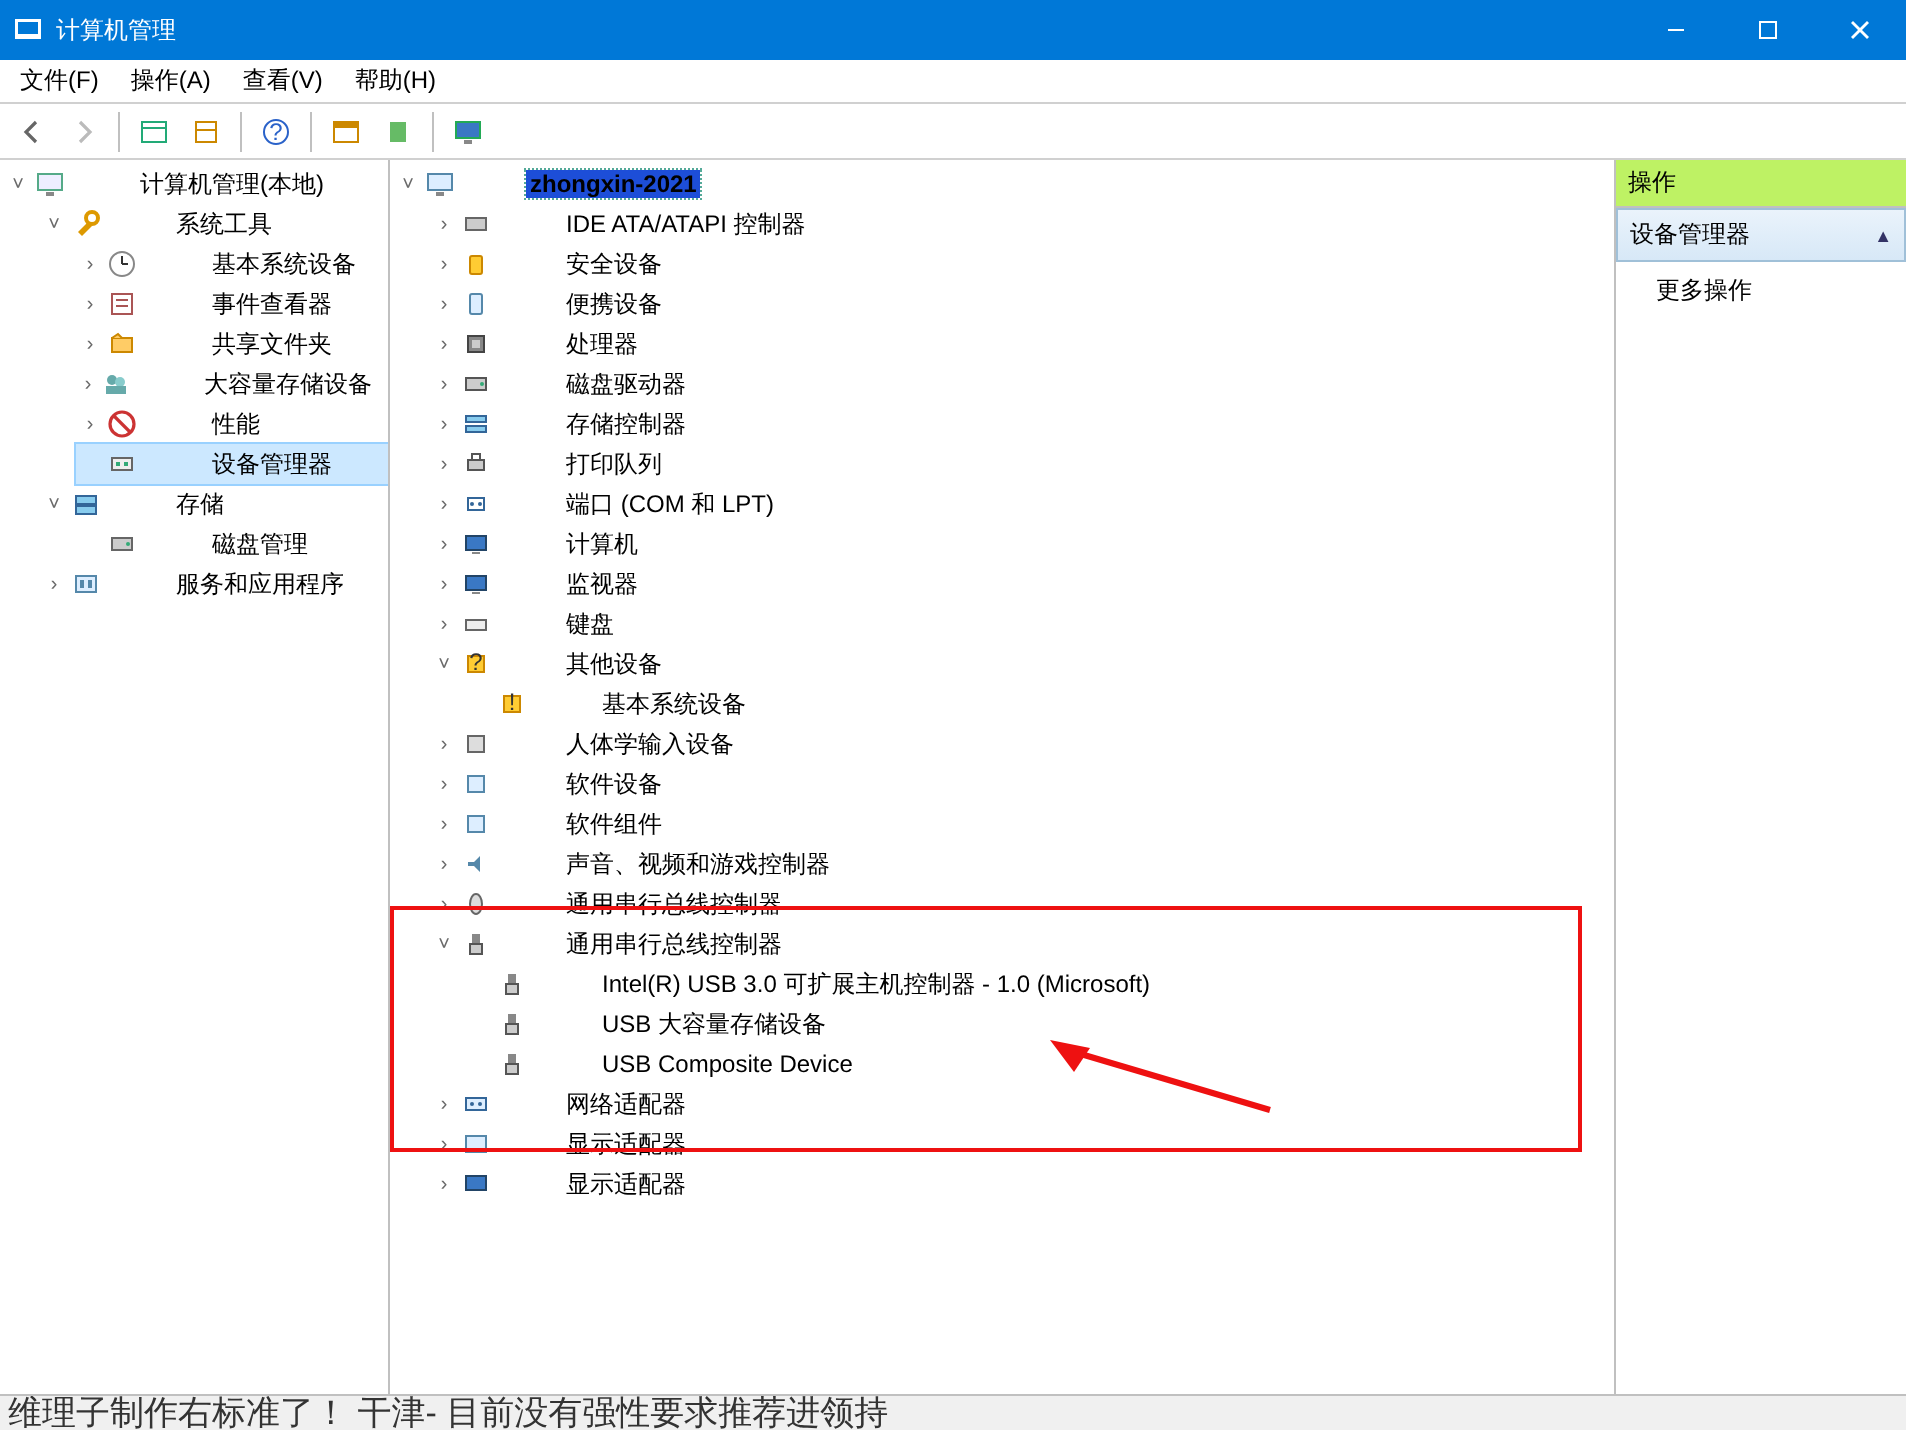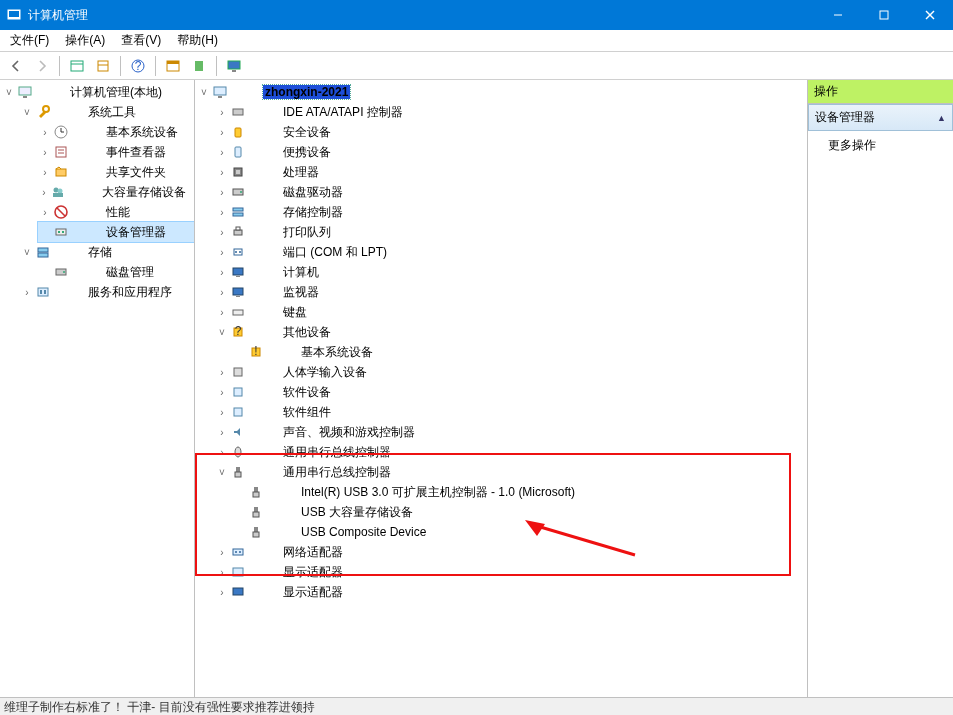--- a/index.html
+++ b/index.html
@@ -22,21 +22,21 @@
 .tsep { width:1px; height:20px; background:#c0c0c0; margin:0 3px; }
 
 
 .main { display:flex; height:calc(100% - 30px - 22px - 28px - 18px); }
 .pane { overflow:auto; }
 .left   { width:195px; border-right:1px solid #c0c0c0; background:#fff; }
 .center { flex:1; border-right:1px solid #c0c0c0; background:#fff; position:relative; }
 .right  { width:145px; background:#fff; }
 
 
-.status { height:18px; background:#f0f0f0; border-top:1px solid #c0c0c0; font-size:12px; padding-left:4px; line-height:18px; color:#333; white-space:nowrap; overflow:hidden; }
+.status { height:18px; background:#f0f0f0; border-top:1px solid #c0c0c0; font-size:17px; padding-left:4px; line-height:18px; color:#333; white-space:nowrap; overflow:hidden; }
 
 
 ul.tree { list-style:none; }
 ul.tree ul { list-style:none; padding-left:18px; }
 li.node { white-space:nowrap; }
 .row { display:flex; align-items:center; height:20px; padding-right:6px; cursor:default; }
 .row.sel { background:#cce8ff; outline:1px solid #99d1ff; }
 .tw { width:14px; text-align:center; color:#6a6a6a; font-size:10px; user-select:none; }
 .ic { width:16px; height:16px; margin:0 3px 0 1px; display:inline-flex; align-items:center; justify-content:center; }
 .lbl { padding:0 2px;margin-left:32px; }

